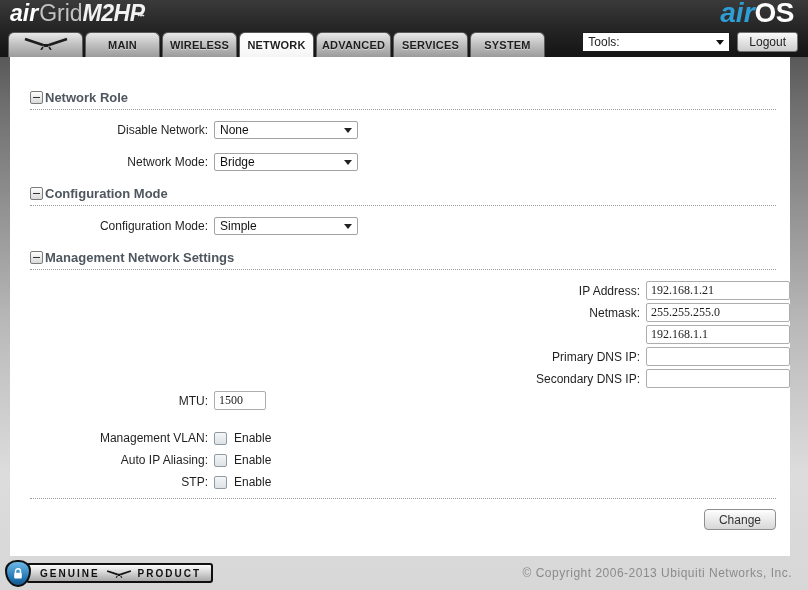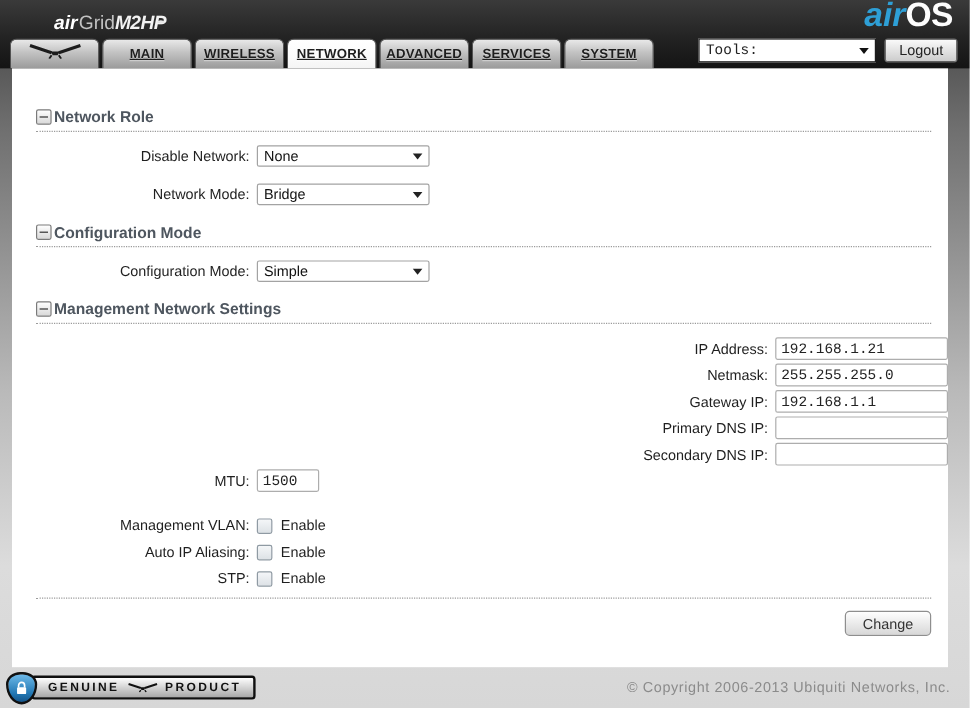--- a/index.html
+++ b/index.html
@@ -8,48 +8,48 @@
     font-family: "Liberation Sans", "DejaVu Sans", sans-serif;
     background: linear-gradient(180deg,#3f3f3f 0%,#6f6f6f 18%,#b9b9b9 55%,#dcdcdc 80%,#d7d7d7 100%);
   }
   .page { position:relative; width:808px; height:590px; }
 
   
   .header {
     position:relative; height:57px;
     background: linear-gradient(180deg,#3a3a3a 0%,#232323 55%,#141414 100%);
   }
-  .logo-left { position:absolute; left:10px; top:11px; font-size:16px; color:#fff; white-space:nowrap;margin-left:35px; }
+  .logo-left { position:absolute; left:10px; top:0; font-size:23px; color:#fff; white-space:nowrap; }
   .logo-left .air { font-style:italic; font-weight:bold; position:relative; }
   .logo-left .waves { position:absolute; top:-4px; right:-2px; }
   .logo-left .grid { color:#c2c2c2; font-weight:normal; margin-left:1px; }
   .logo-left .model { font-style:italic; font-weight:bold; color:#f2f2f2; letter-spacing:-0.5px; }
   .logo-right { position:absolute; right:14px; top:-3px; font-size:28px; white-space:nowrap; }
   .logo-right .air { font-style:italic; font-weight:bold; color:#2e9fd6; }
   .logo-right .os { color:#fdfdfd; font-weight:bold; letter-spacing:-0.5px; }
 
   
   .tabs { position:absolute; left:8px; bottom:0; display:flex; gap:2px; }
   .tab {
     width:75px; height:25px; line-height:24px; text-align:center;
     font-size:11px; font-weight:bold; color:#1e1e1e; letter-spacing:0.2px;
     background: linear-gradient(180deg,#e9e9e9 0%,#c2c2c2 45%,#9b9b9b 100%);
     border:1px solid #5a5a5a; border-bottom:none;
     border-radius:6px 6px 0 0;
     text-shadow:0 1px 0 rgba(255,255,255,0.45);
-    cursor:pointer; display:flex; align-items:center; justify-content:center;text-decoration:underline;
+    cursor:pointer; display:flex; align-items:center; justify-content:center;
   }
   .tab.active { background: linear-gradient(180deg,#ffffff 0%,#fbfbfb 60%,#f4f4f4 100%); }
   .tab.icon-tab { padding-top:2px; }
 
   .header-controls { position:absolute; right:10px; top:32px; display:flex; align-items:center; gap:7px; }
   .tools-select {
     width:148px; height:20px; background:#fff; border:1px solid #1c1c1c;
     display:flex; align-items:center; justify-content:space-between;
-    font-size:12px; color:#222; padding:0 5px; cursor:pointer;font-family:Liberation Mono, monospace;
+    font-size:12px; color:#222; padding:0 5px; cursor:pointer;
   }
   .caret { width:0; height:0; border-left:4px solid transparent; border-right:4px solid transparent; border-top:5px solid #111; }
   .logout-btn {
     height:20px; padding:0 11px; font-size:12px; color:#222;
     background: linear-gradient(180deg,#fafafa,#cccccc);
     border:1px solid #6f6f6f; border-radius:3px; cursor:pointer;
     font-family: "Liberation Sans", sans-serif;
   }
 
   
@@ -80,21 +80,21 @@
     width:144px; height:18px; background:#fff;
     border:1px solid #a3a3a3; border-radius:2px;
     display:flex; align-items:center; justify-content:space-between;
     font-size:12px; color:#111; padding:0 5px; cursor:pointer;
   }
   .ui-select .caret { border-top-color:#222; }
 
   .ui-input {
     width:144px; height:19px; border:1px solid #adadad; border-radius:2px;
     font-size:12px; color:#222; padding:1px 4px;
-    font-family:Liberation Mono, monospace; background:#fff;
+    font-family:Liberation Serif, serif; background:#fff;
   }
   .ui-input.small { width:52px; }
 
   .radio-group { display:flex; align-items:center; gap:6px; font-size:12px; color:#1f1f1f; }
   .radio {
     width:12px; height:12px; border-radius:50%;
     border:1px solid #8b8b8b; background:radial-gradient(circle at 40% 35%, #ffffff 0%, #dcdcdc 100%);
     position:relative; cursor:pointer; flex:0 0 auto;
   }
   .radio.selected { border-color:#35506e; }
@@ -224,21 +224,20 @@
 
     <div class="row gap-b">
       <span class="flabel">IP Address:</span>
       <input class="ui-input" value="192.168.1.21" style="">
     </div>
     <div class="row gap-b">
       <span class="flabel">Netmask:</span>
       <input class="ui-input" value="255.255.255.0" style="">
     </div>
     <div class="row gap-b">
-      <span class="flabel">Gateway IP:</span>
       <input class="ui-input" value="192.168.1.1" style="">
     </div>
     <div class="row gap-b">
       <span class="flabel">Primary DNS IP:</span>
       <input class="ui-input" value="" style="">
     </div>
     <div class="row gap-b">
       <span class="flabel">Secondary DNS IP:</span>
       <input class="ui-input" value="" style="">
     </div>

